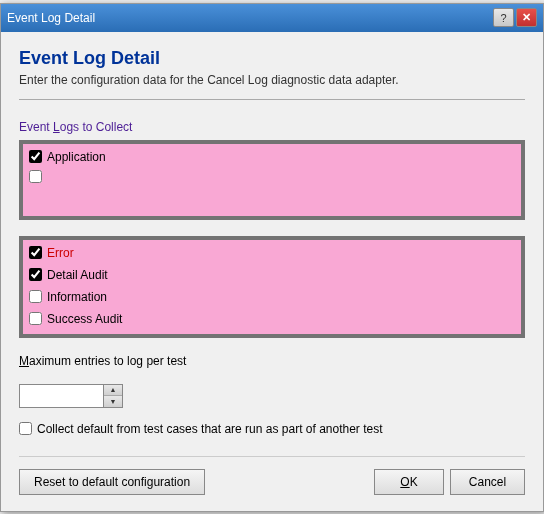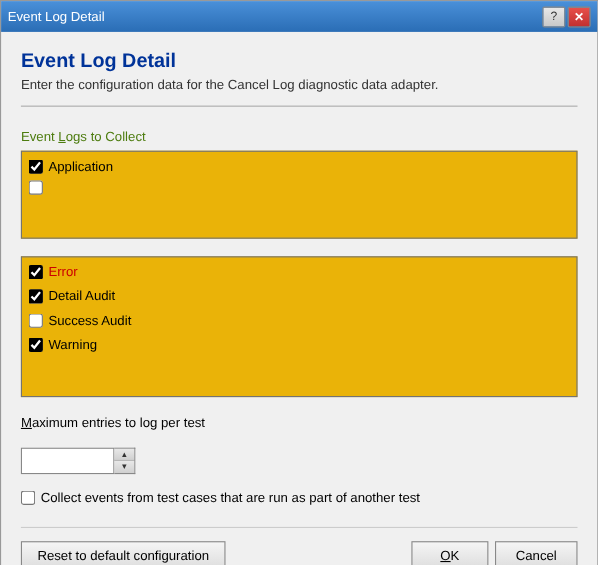--- a/index.html
+++ b/index.html
@@ -71,35 +71,35 @@
       font-weight: normal;
     }
     hr.section-divider {
       border: none;
       border-top: 1px solid #aaa;
       margin-bottom: 12px;
     }
     .section-label {
       font-size: 12px;
       margin-bottom: 6px;
-      color: #4d7c0f;
+      color: #4c1d95;
       margin-top: 20px;
     }
     .section-label u { text-decoration: underline; }
     .listbox {
-      border: 1px solid #737373;
-      background: #eab308;
+      border: 4px solid #737373;
+      background: #f9a8d4;
       height: 80px;
       overflow-y: auto;
       margin-bottom: 16px;
       padding: 2px;
       position: relative;
     }
     .listbox.tall {
-      height: 128px;
+      height: 102px;
     }
     .list-item {
       display: flex;
       align-items: center;
       padding: 2px 4px;
       gap: 5px;
       line-height: 1.5;
     }
     .list-item input[type="checkbox"] {
       width: 13px;
@@ -238,20 +238,24 @@
     <div class="listbox tall">
       <div class="list-item">
         <input type="checkbox" id="error" checked="" style="">
         <label for="error" class="red">Error</label>
       </div>
       <div class="list-item">
         <input type="checkbox" id="fa" checked="" style="">
         <label for="fa">Detail Audit</label>
       </div>
       <div class="list-item">
+        <input type="checkbox" id="info" style="">
+        <label for="info">Information</label>
+      </div>
+      <div class="list-item">
         <input type="checkbox" id="sa" style="">
         <label for="sa">Success Audit</label>
       </div>
       <div class="list-item">
         <input type="checkbox" id="warn" checked="" style="">
         <label for="warn">Warning</label>
       </div>
     </div>
 
     <div class="max-entries-section">
@@ -262,21 +266,21 @@
         <input type="text" class="spinner-input" style="">
         <div class="spinner-buttons">
           <button class="spinner-btn">▲</button>
           <button class="spinner-btn">▼</button>
         </div>
       </div>
     </div>
 
     <div class="collect-checkbox-row">
       <input type="checkbox" id="collect" style="">
-      <label for="collect">Collect events from test cases that are run as part of another test</label>
+      <label for="collect">Collect default from test cases that are run as part of another test</label>
     </div>
 
     <div class="button-row">
       <button class="btn">Reset to default configuration</button>
       <div class="btn-row-right">
         <button class="btn btn-ok"><u>O</u>K</button>
         <button class="btn">Cancel</button>
       </div>
     </div>
   </div>

